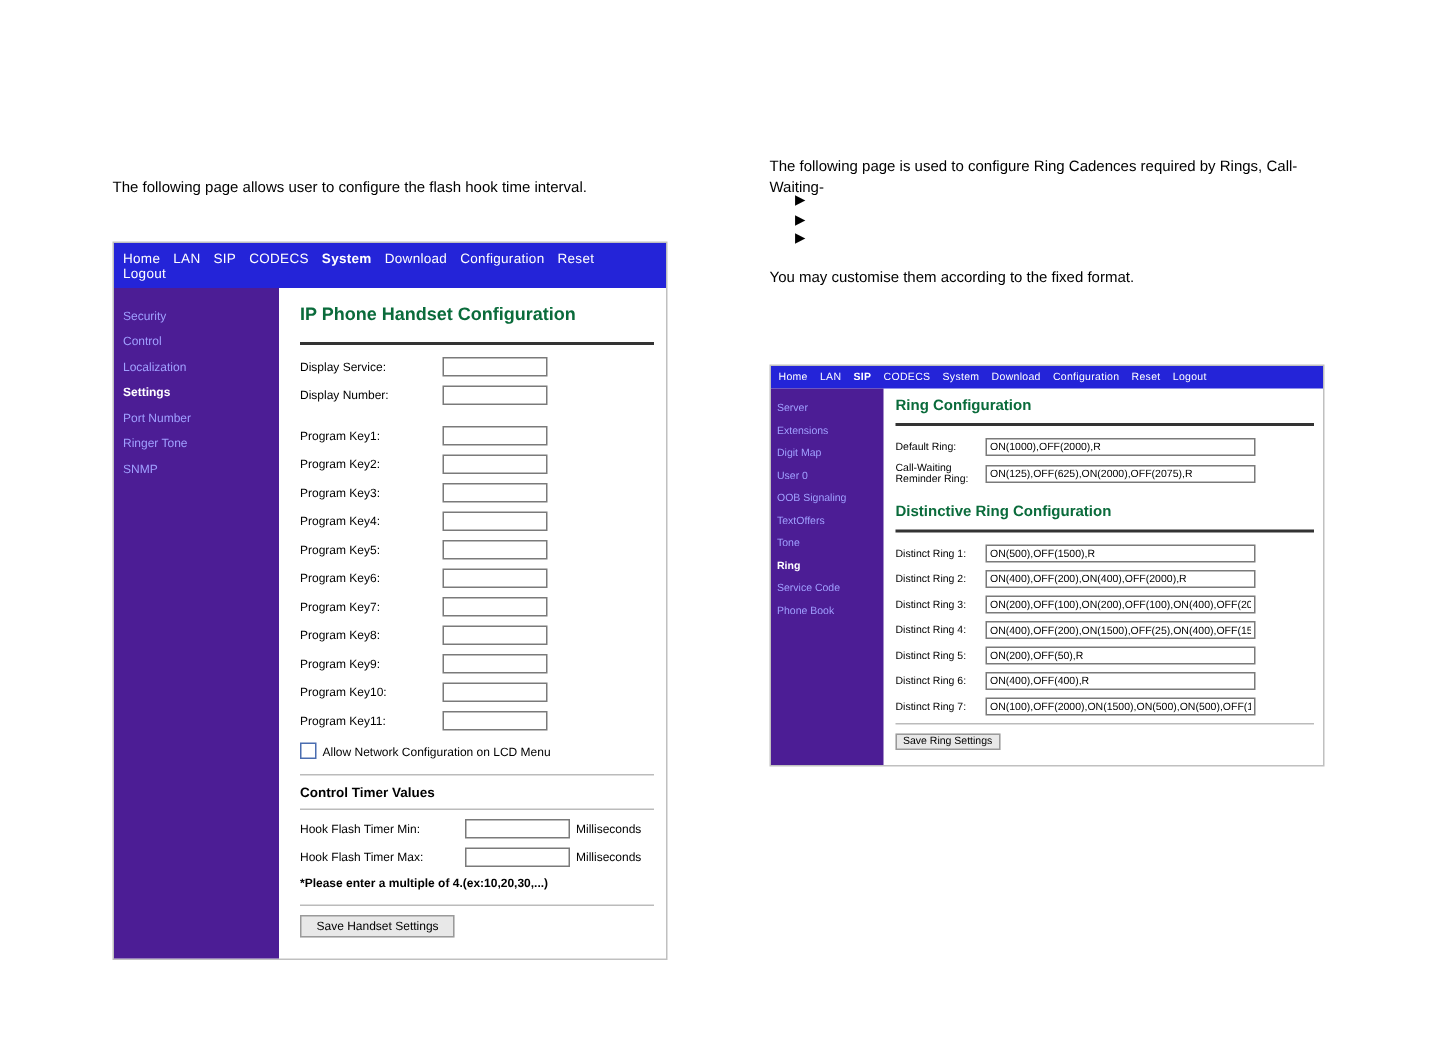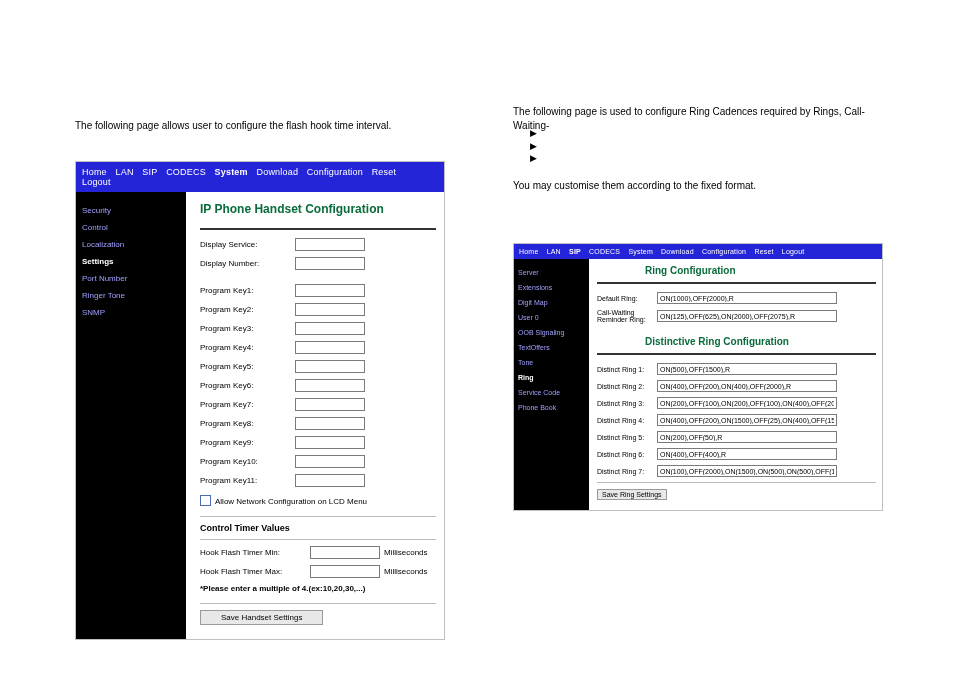--- a/index.html
+++ b/index.html
@@ -25,47 +25,47 @@
 
   .panel1 { margin-top: 28px; border: 1px solid #c0c0c0; background:#fff; width: 370px; font-size: 8px; }
   .panel2 { position:absolute; left:513px; top: 243px; width: 370px; border: 1px solid #c0c0c0; background:#fff; font-size: 7px; }
 
   .topnav { background: #2424d8; color: #fff; padding: 5px 6px; font-size: 9px; letter-spacing: 0.2px; }
   .topnav .navitem { margin-right: 6px; cursor: pointer; }
   .topnav .navitem.bold { font-weight: bold; }
   .topnav2 { font-size: 7px; padding: 4px 5px; }
 
   .body-row { display:flex; align-items:stretch; }
-  .sidebar { background:#000000; width: 110px; min-height: 360px; padding: 14px 6px 20px 6px; }
+  .sidebar { background:#4c1d95; width: 110px; min-height: 360px; padding: 14px 6px 20px 6px; }
   .sidebar2 { width: 75px; min-height: 200px; padding: 10px 4px 20px 4px; font-size:7px; }
   .sidebar .sbitem { color: #a0a0ff; margin-bottom: 8px; cursor: pointer; }
   .sidebar .sbitem.bold { color: #fff; font-weight: bold; }
 
   .content { flex: 1; padding: 10px 8px 14px 14px; }
   .content2 { padding: 6px 6px 10px 8px; }
 
   .h2 { color: #0a6b3b; font-weight: bold; font-size: 12px; margin-bottom: 12px; }
-  .h2b { font-size: 10px; margin-bottom: 6px; margin-left: 48px; }
+  .h2b { font-size: 10px; margin-bottom: 6px; }
   .hr { border-top: 2px solid #333; margin: 4px 0 8px 0; height:0; }
   .hr-thin { border-top: 1px solid #bbb; margin: 4px 0 6px 0; height:0; }
 
   .frow { display:flex; align-items:center; margin-bottom: 6px; font-size: 8px; }
   .frow2 { margin-bottom: 5px; font-size: 7px; }
   .flabel { width: 95px; color:#000; }
   .flabel2 { width: 60px; }
   .finput { width: 70px; height: 13px; border: 1px solid #7a7a7a; background:#fff; font-size: 8px; padding: 0 2px; }
   .finput2 { width: 180px; height: 12px; font-size:7px; padding: 0 2px; border:1px solid #7a7a7a; }
   .funit { margin-left: 4px; font-size: 8px; }
 
   .chk-row { display:flex; align-items:flex-end; margin: 8px 0 10px 0; font-size: 8px; }
   .chk { width: 11px; height: 11px; border: 1px solid #4a6db0; margin-right: 4px; background:#fff; }
 
   .subhead { font-weight: bold; font-size: 9px; margin: 6px 0 6px 0; }
   .hint { font-size: 8px; font-weight: bold; margin: 6px 0 10px 0; }
-  .btn { display:inline-block; background: #e8e8e8; border: 1px solid #9a9a9a; padding: 2px 20px; font-size: 8px; cursor: pointer; }
+  .btn { display:inline-block; background: #e8e8e8; border: 1px solid #9a9a9a; padding: 2px 10px; font-size: 8px; cursor: pointer; }
   .btn2 { font-size: 7px; padding: 1px 4px; }
   .section-gap { height: 8px; }
 </style>
 </head>
 <body>
 
 <div class="col1">
   <div class="intro intro1">The following page allows user to configure the flash hook time interval.</div>
 
   <div class="panel1">

